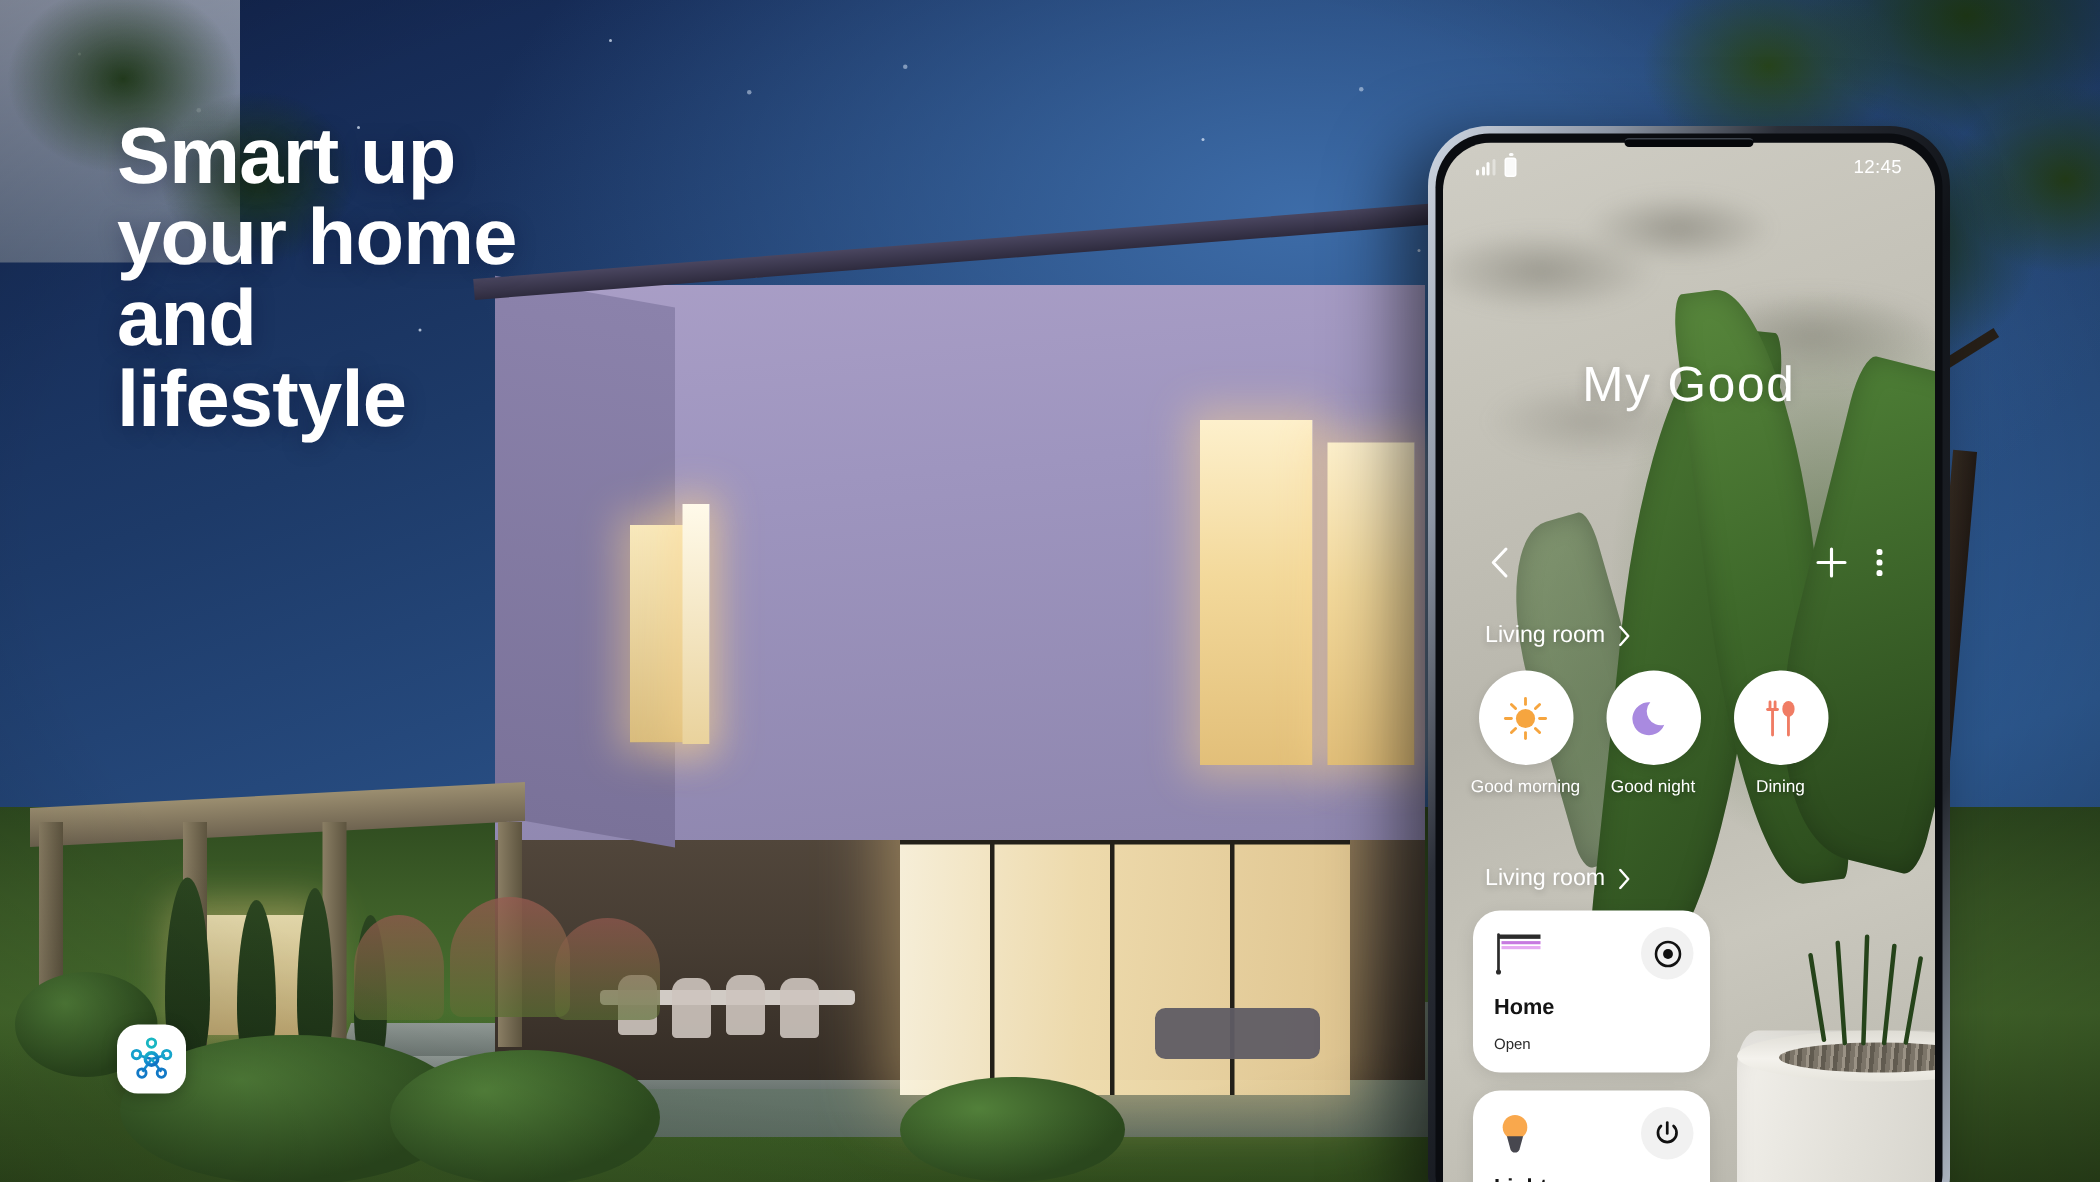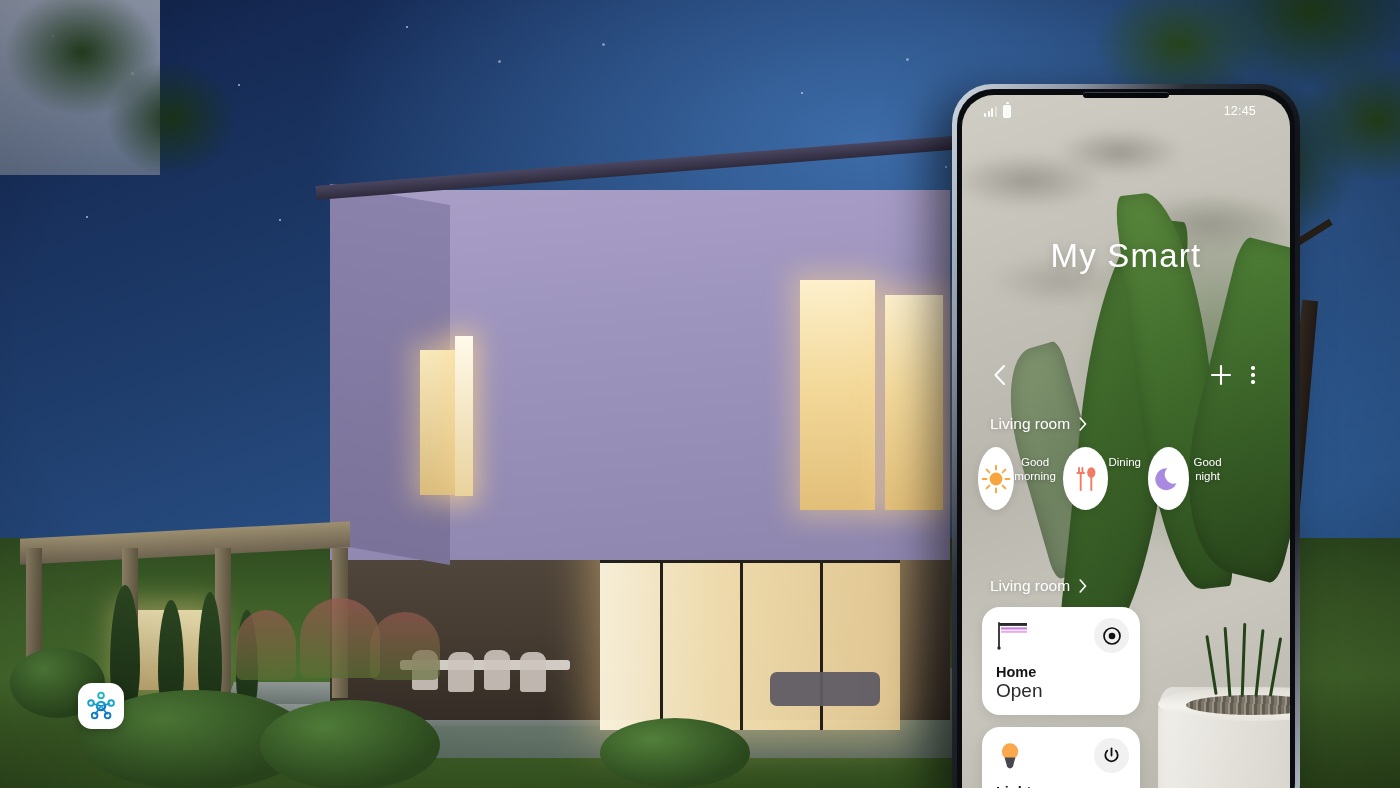--- a/index.html
+++ b/index.html
@@ -346,21 +346,21 @@
   .stem {
     position: absolute;
     width: 3px;
     background: #25431a;
     border-radius: 2px;
   }
 
   
   .statusbar {
     position: absolute;
-    left: 0; right: 12px; top: 0;
+    left: 0; right: 0; top: 0;
     height: 32px;
     display: flex;
     align-items: center;
     justify-content: space-between;
     padding: 0 22px;
     z-index: 5;
   }
   .status-left { display: flex; align-items: center; gap: 6px; }
   .sig { display: flex; align-items: flex-end; gap: 1.5px; height: 11px; }
   .sig i { width: 2px; background: rgba(255,255,255,.95); border-radius: 1px; display: block; }
@@ -426,21 +426,21 @@
   .sl-2 { top: 482px; }
 
   
   .scenes {
     position: absolute;
     left: 16px; right: 10px; top: 352px;
     display: flex;
     gap: 7px;
     z-index: 4;
   }
-  .scene { width: 78px; display: flex; cursor: pointer; }
+  .scene { width: 78px; display: flex; flex-direction: column; align-items: center; cursor: pointer; }
   .scene-circle {
     width: 63px; height: 63px;
     border-radius: 50%;
     background: #ffffff;
     display: flex; align-items: center; justify-content: center;
     box-shadow: 0 2px 8px rgba(0,0,0,.10);
   }
   .scene-label {
     margin-top: 8px;
     color: #ffffff;
@@ -481,21 +481,21 @@
   .card-name {
     position: absolute;
     left: 14px; bottom: 35px;
     font-size: 14.5px;
     font-weight: 700;
     color: #141414;
   }
   .card-state {
     position: absolute;
     left: 14px; bottom: 13px;
-    font-size: 19px;
+    font-size: 10px;
     color: #2a2a2a;
   }
   .card-icon { position: absolute; left: 14px; top: 13px; }
 </style>
 </head>
 <body>
 
 <div class="stage">
 
   <div class="sky"></div>
@@ -572,20 +572,26 @@
     <div class="bush" style="left:260px; top:700px; width:180px; height:90px;"></div>
     <div class="bush" style="left:600px; top:718px; width:150px; height:70px;"></div>
   </div>
 
   <div class="tree-left"></div>
   <div class="tree-right"></div>
   <div class="trunk"></div>
   <div class="branch"></div>
   <div class="vignette"></div>
 
+  <div class="headline">
+    <div>Smart up</div>
+    <div>your home</div>
+    <div>and</div>
+    <div>lifestyle</div>
+  </div>
 
   <div class="brand">
     <div class="brand-badge">
       <svg width="34" height="34" viewBox="0 0 34 34">
         <defs>
           <linearGradient id="stg" x1="0" y1="0" x2="0.6" y2="1">
             <stop offset="0%" stop-color="#17b3c4"></stop>
             <stop offset="55%" stop-color="#1490cf"></stop>
             <stop offset="100%" stop-color="#1173c4"></stop>
           </linearGradient>
@@ -635,21 +641,21 @@
               <i></i>
                 <i></i>
                 <i></i>
                 <i></i>
             </span>
             <span class="batt"></span>
           </div>
           <div class="clock">12:45</div>
         </div>
 
-        <div class="home-title">My Smart</div>
+        <div class="home-title">My Good</div>
 
         <div class="navrow">
           <div class="icon-btn">
             <svg width="15" height="24" viewBox="0 0 15 24">
               <path d="M12 3 L3.5 12 L12 21" fill="none" stroke="#ffffff" stroke-width="2" stroke-linecap="round" stroke-linejoin="round"></path>
             </svg>
           </div>
           <div class="nav-spacer"></div>
           <div class="icon-btn">
             <svg width="24" height="24" viewBox="0 0 24 24">
@@ -689,40 +695,40 @@
                   <line x1="22.6" y1="9.4" x2="25.4" y2="6.6"></line>
                 </g>
               </svg>
             </div>
             <div class="scene-label">Good morning</div>
           </div>
 
           <div class="scene">
             <div class="scene-circle">
               <svg width="30" height="30" viewBox="0 0 30 30">
+                <path d="M22.5 19.2 A11 11 0 1 1 13.2 4.2 A9.2 9.2 0 0 0 22.5 19.2 Z" fill="#a98ae0"></path>
+              </svg>
+            </div>
+            <div class="scene-label">Good night</div>
+          </div>
+
+          <div class="scene">
+            <div class="scene-circle">
+              <svg width="30" height="30" viewBox="0 0 30 30">
                 <g stroke="#f07c64" stroke-width="1.9" stroke-linecap="round" fill="none">
                   <line x1="8" y1="4" x2="8" y2="9"></line>
                   <line x1="11.4" y1="4" x2="11.4" y2="9"></line>
                   <path d="M6.4 9 h6.6"></path>
                   <line x1="9.7" y1="9" x2="9.7" y2="26"></line>
                   <line x1="20.3" y1="13.5" x2="20.3" y2="26"></line>
                 </g>
                 <ellipse cx="20.3" cy="8.6" rx="4.1" ry="5.3" fill="#f07c64"></ellipse>
               </svg>
             </div>
             <div class="scene-label">Dining</div>
-          </div>
-
-          <div class="scene">
-            <div class="scene-circle">
-              <svg width="30" height="30" viewBox="0 0 30 30">
-                <path d="M22.5 19.2 A11 11 0 1 1 13.2 4.2 A9.2 9.2 0 0 0 22.5 19.2 Z" fill="#a98ae0"></path>
-              </svg>
-            </div>
-            <div class="scene-label">Good night</div>
           </div>
 
 
         </div>
 
         <div class="section-label sl-2">
           <span>Living room</span>
           <svg width="8" height="14" viewBox="0 0 8 14">
             <path d="M1.2 1 L6.5 7 L1.2 13" fill="none" stroke="#ffffff" stroke-width="1.6" stroke-linecap="round" stroke-linejoin="round"></path>
           </svg>

